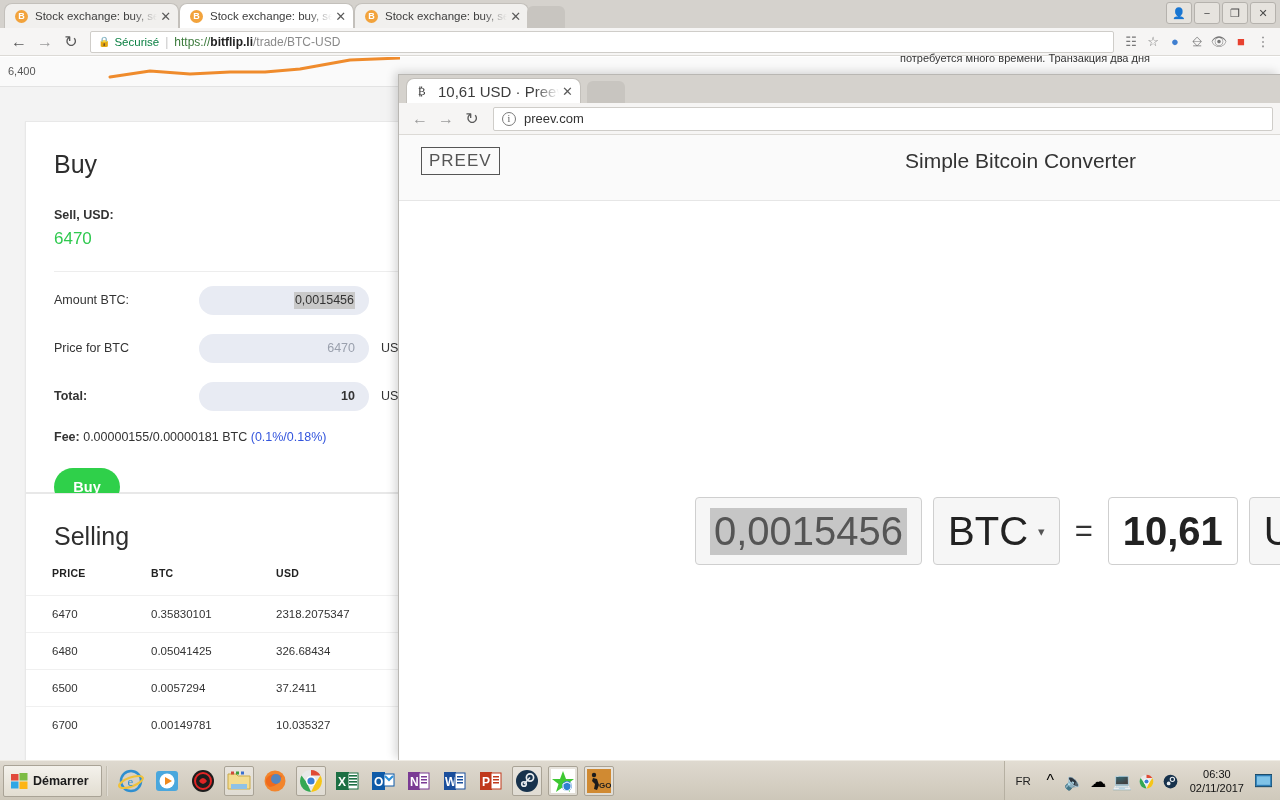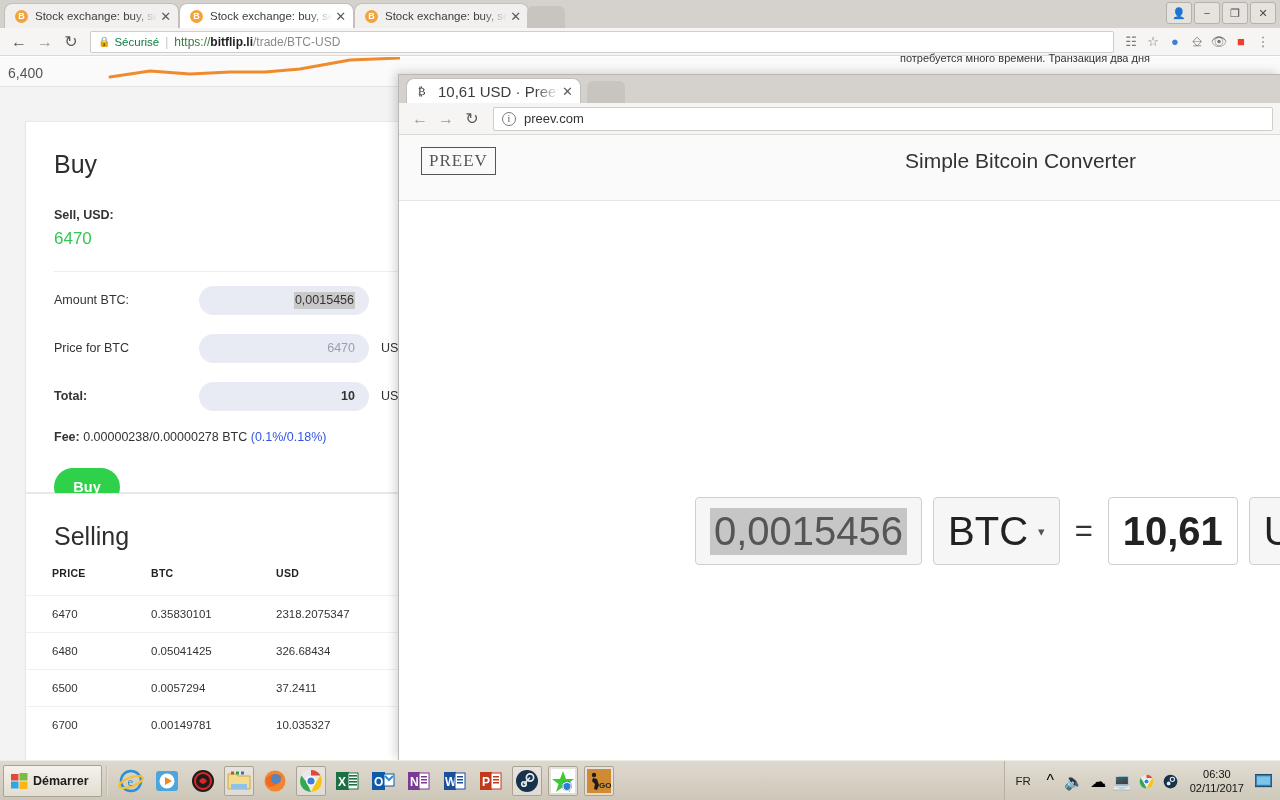--- a/index.html
+++ b/index.html
@@ -67,21 +67,21 @@
   .url-scheme { color:#3b7a3b; }
   .url-host { color:#222; font-weight:bold; }
   .url-path { color:#8a8a8a;text-align:center; }
   .tb-icon { width:22px; text-align:center; font-size:13px; color:#777; cursor:pointer; flex:0 0 auto; }
 
   
   #chart-strip {
     position:absolute; left:0; top:57px; width:1280px; height:30px;
     background:#fafafa; border-bottom:1px solid #e3e3e3; overflow:hidden;
   }
-  #chart-strip .ylab { position:absolute; left:8px; top:8px; font-size:14px; color:#555; }
+  #chart-strip .ylab { position:absolute; left:8px; top:8px; font-size:11px; color:#555; }
   #chart-strip svg { position:absolute; left:0; top:-10px; }
 
   #ru-text {
     position:absolute; left:900px; top:52px; width:380px; height:14px;
     font-size:11px; color:#333; white-space:nowrap; overflow:hidden;
   }
 
   
   #page { position:absolute; left:0; top:87px; width:1280px; height:673px; background:#f3f3f3; overflow:hidden; }
 
@@ -185,21 +185,21 @@
 
   #preev-page { position:relative; width:882px; height:626px; background:#fff; overflow:hidden; }
   #preev-header {
     position:relative; width:882px; height:66px; background:#fafafa;
     border-bottom:1px solid #e6e6e6;
   }
   #preev-logo {
     position:absolute; left:22px; top:12px;
     border:1.5px solid #555; padding:3px 7px;
     font-size:17px; color:#555; letter-spacing:1px;
-    font-family:Liberation Serif, serif; cursor:pointer;
+    font-family:Liberation Sans, sans-serif; cursor:pointer;
   }
   #preev-tagline {
     position:absolute; left:506px; top:14px;
     font-size:21px; color:#333; white-space:nowrap;
   }
 
   #conv-row {
     position:absolute; left:296px; top:362px;
     display:flex; align-items:center; gap:11px;
   }
@@ -343,21 +343,21 @@
           </div>
 
           <div class="frow">
             <span class="flab b">Total:</span>
             <input class="fin b" readonly="" value="10" style="">
             <span class="fsuf">USD</span>
           </div>
 
           <div class="fee-row">
             <b>Fee:</b>
-            <span>0.00000238/0.00000278</span>
+            <span>0.00000155/0.00000181</span>
             <span>BTC</span>
             <span class="fee-pct">(0.1%/0.18%)</span>
           </div>
 
           <button class="buy-btn">Buy</button>
         </div>
       </div>
 
       <div class="card" id="sell-card">
         <div class="card-pad">

